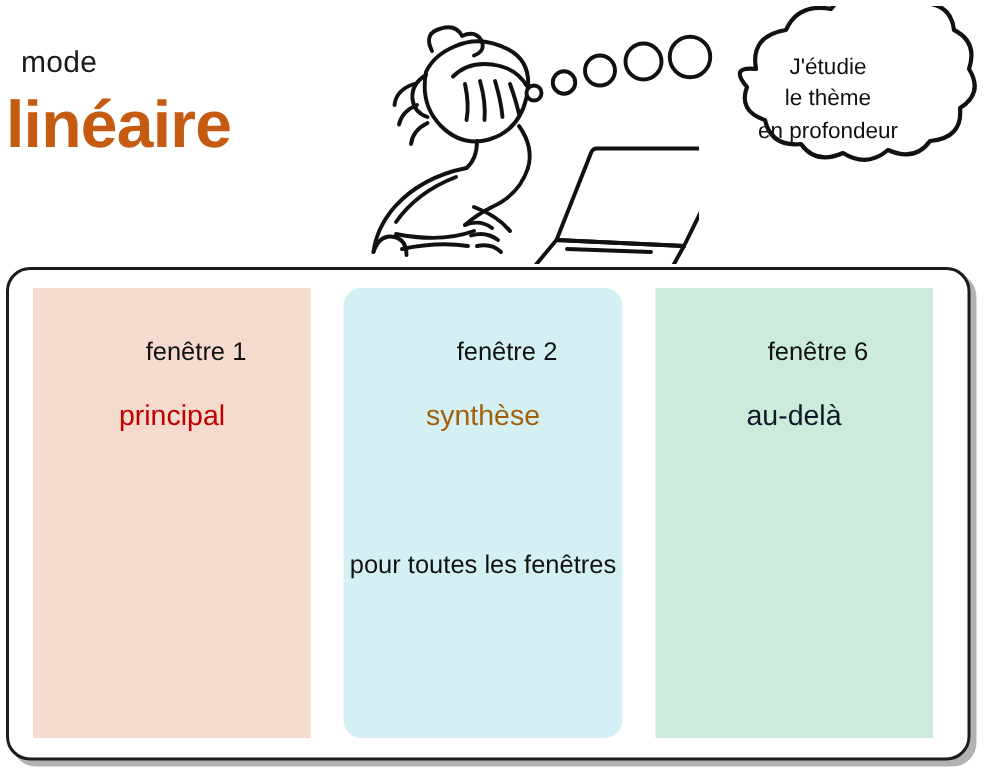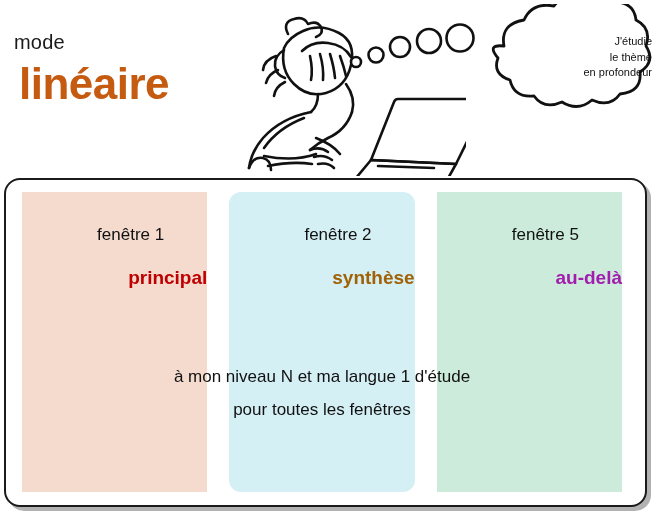--- a/index.html
+++ b/index.html
@@ -21,21 +21,21 @@
   .hdr-mode {
     position: absolute;
     left: 14px; top: 32px;
     font-size: 20px;
     color: #1a1a1a;
     letter-spacing: .2px;
     line-height: 1;
   }
   .hdr-title {
     position: absolute;
-    left: 19px; top: 62px;
+    left: 4px; top: 62px;
     font-size: 44px;
     font-weight: 700;
     color: #C55A11;
     line-height: 1;
     letter-spacing: -0.5px;
   }
 
   
   .illus {
     position: absolute;
@@ -47,22 +47,22 @@
   
   .cloud-wrap {
     position: absolute;
     left: 452px; top: 4px;
     width: 200px; height: 140px;
   }
   .cloud-text {
     position: absolute;
     left: 452px; top: 34px;
     width: 200px;
-    text-align: right;
-    font-size: 11px;
+    text-align: center;
+    font-size: 15px;
     line-height: 1.42;
     color: #111;
   }
   .cloud-text div { white-space: nowrap; }
 
   
   .panel {
     position: absolute;
     left: 4px; top: 178px;
     width: 643px; height: 329px;
@@ -96,23 +96,23 @@
     position: absolute;
     left: 0; right: 12px; top: 33px;
     text-align: center;
     font-size: 17px;
     color: #111;
     margin-left: 44px;
   }
   .col-key {
     position: absolute;
     left: 0; right: 0; top: 75px;
-    text-align: right;
+    text-align: center;
     font-size: 19px;
-    font-weight: 700;
+    font-weight: 400;
     color: #C00000;
   }
 
   
   .note {
     position: absolute;
     left: 22px; top: 360px;
     width: 600px;
     text-align: center;
     font-size: 17px;
@@ -215,23 +215,22 @@
   <div class="cols">
     <div class="col" id="col0" style="background: rgb(245, 219, 206);">
       <div class="col-head">fenêtre 1</div>
       <div class="col-key" style="color: rgb(192, 0, 0);">principal</div>
     </div>
     <div class="col" id="col1" style="background: rgb(212, 240, 245); border-radius: 12px;">
       <div class="col-head">fenêtre 2</div>
       <div class="col-key" style="color: #a16207;">synthèse</div>
     </div>
     <div class="col" id="col2" style="background: rgb(204, 235, 218);">
-      <div class="col-head">fenêtre 5</div>
-      <div class="col-key" style="color: #a21caf;">au-delà</div>
+      <div class="col-head">fenêtre 6</div>
+      <div class="col-key" style="color: #0f172a;">au-delà</div>
     </div>
   </div>
 
   <div class="note">
-    <div>à mon niveau N et ma langue 1 d'étude</div>
     <div>pour toutes les fenêtres</div>
   </div>
 
 </div>
 
 </body></html>

